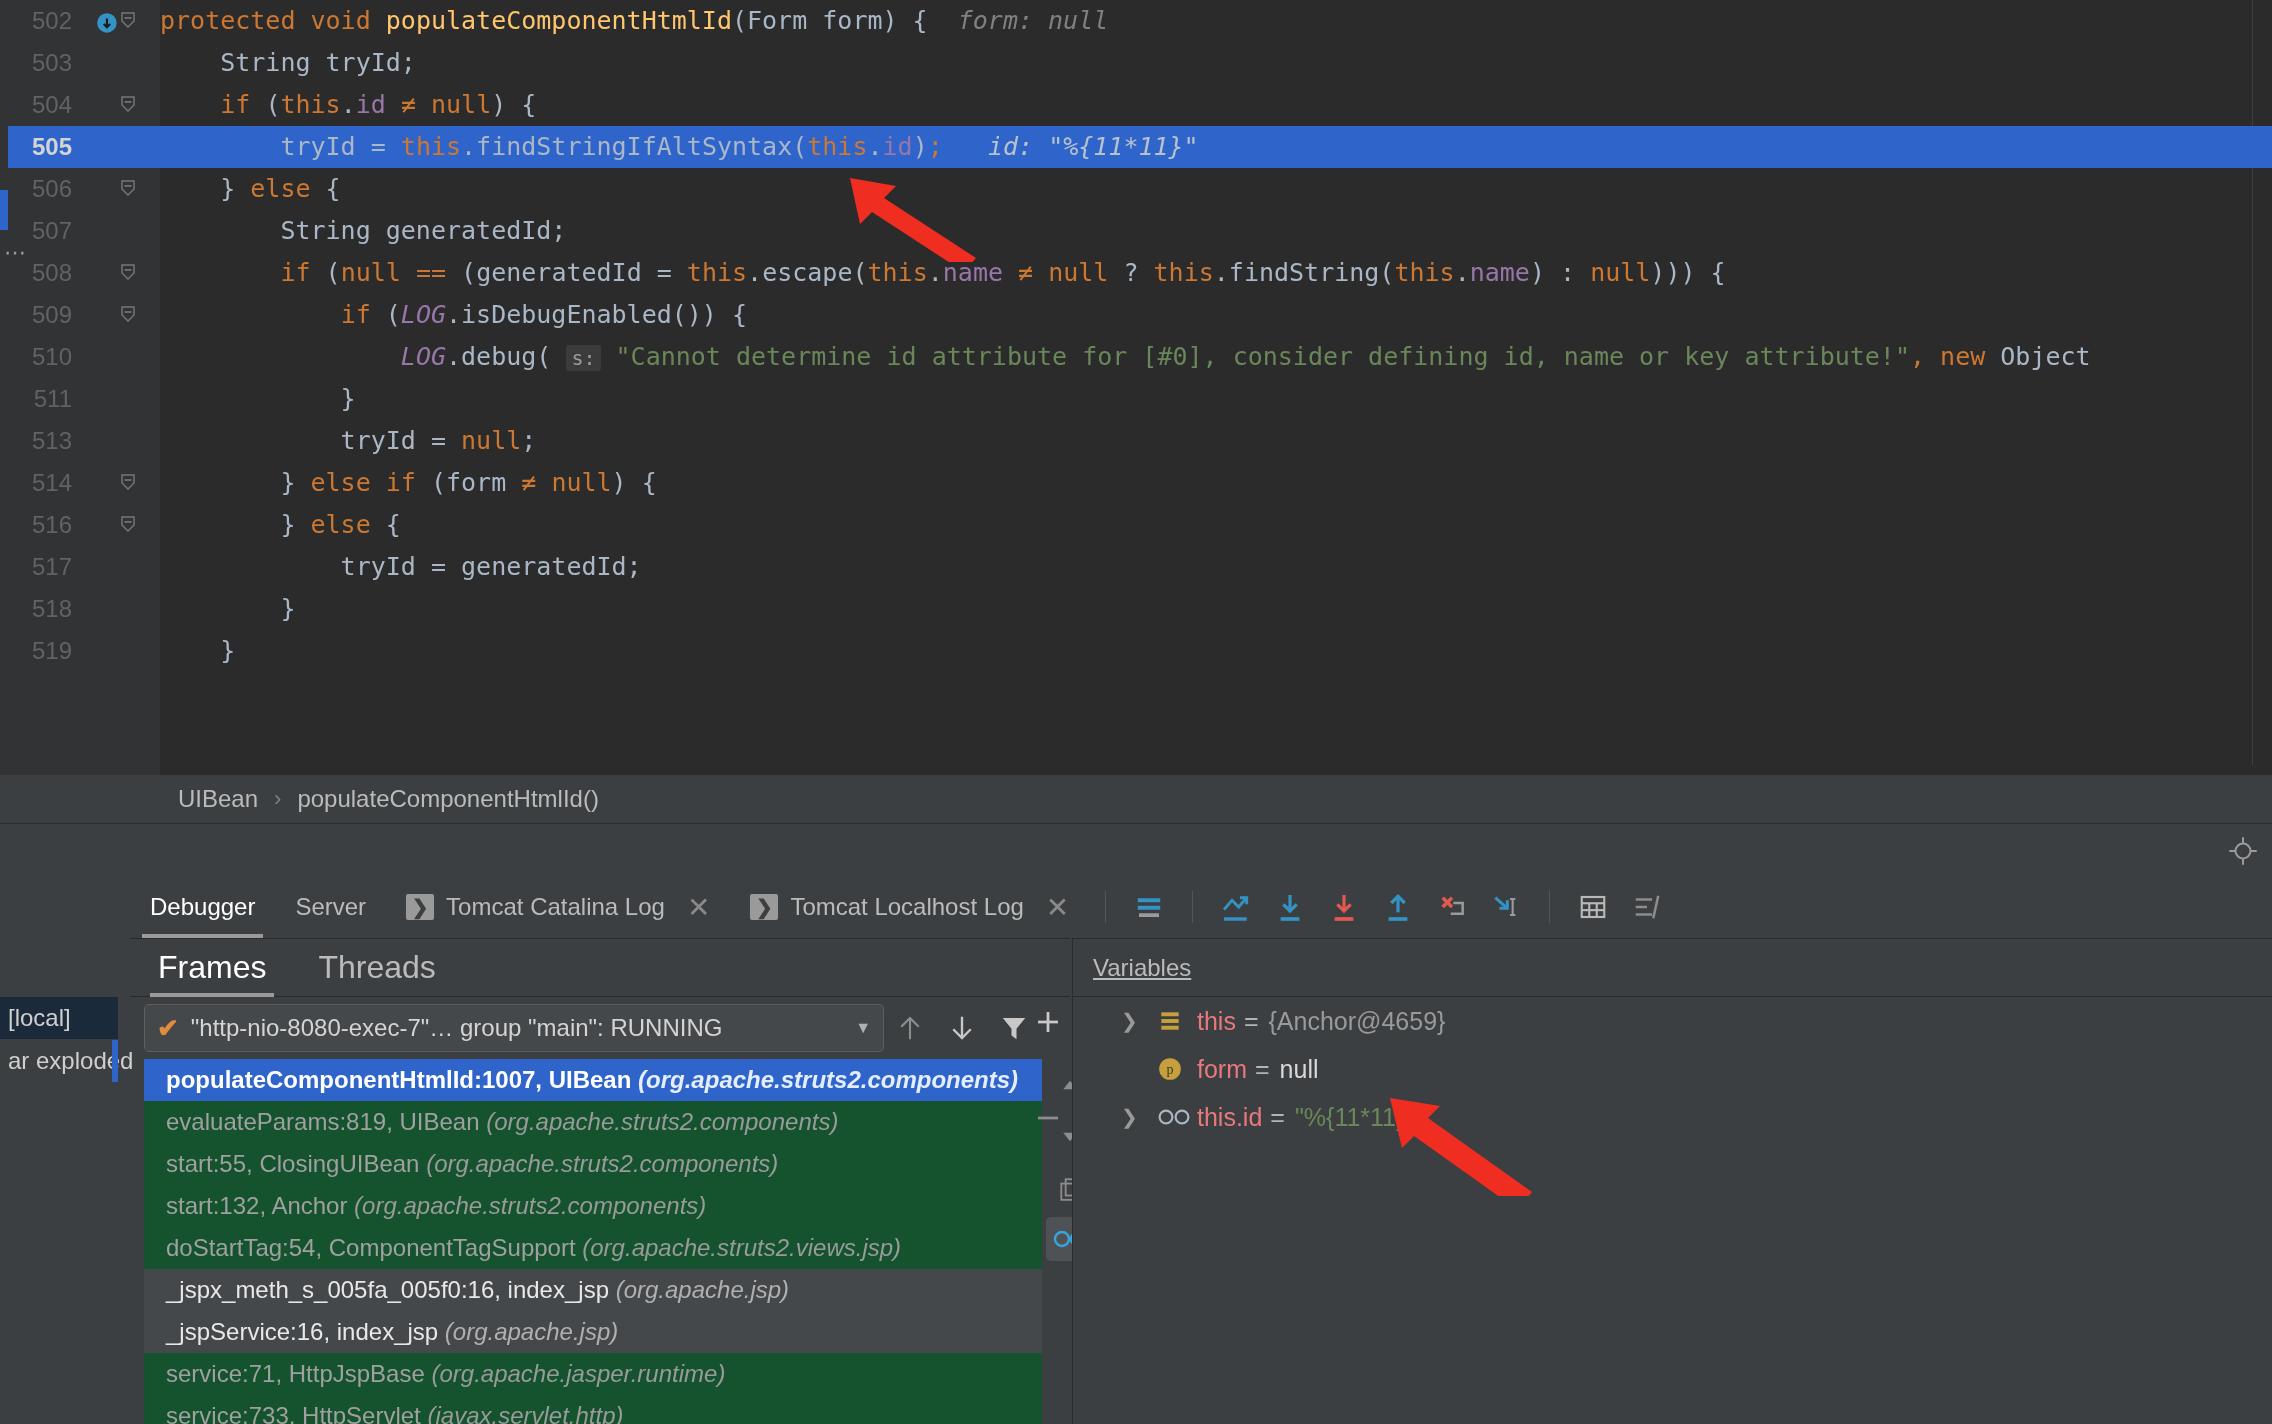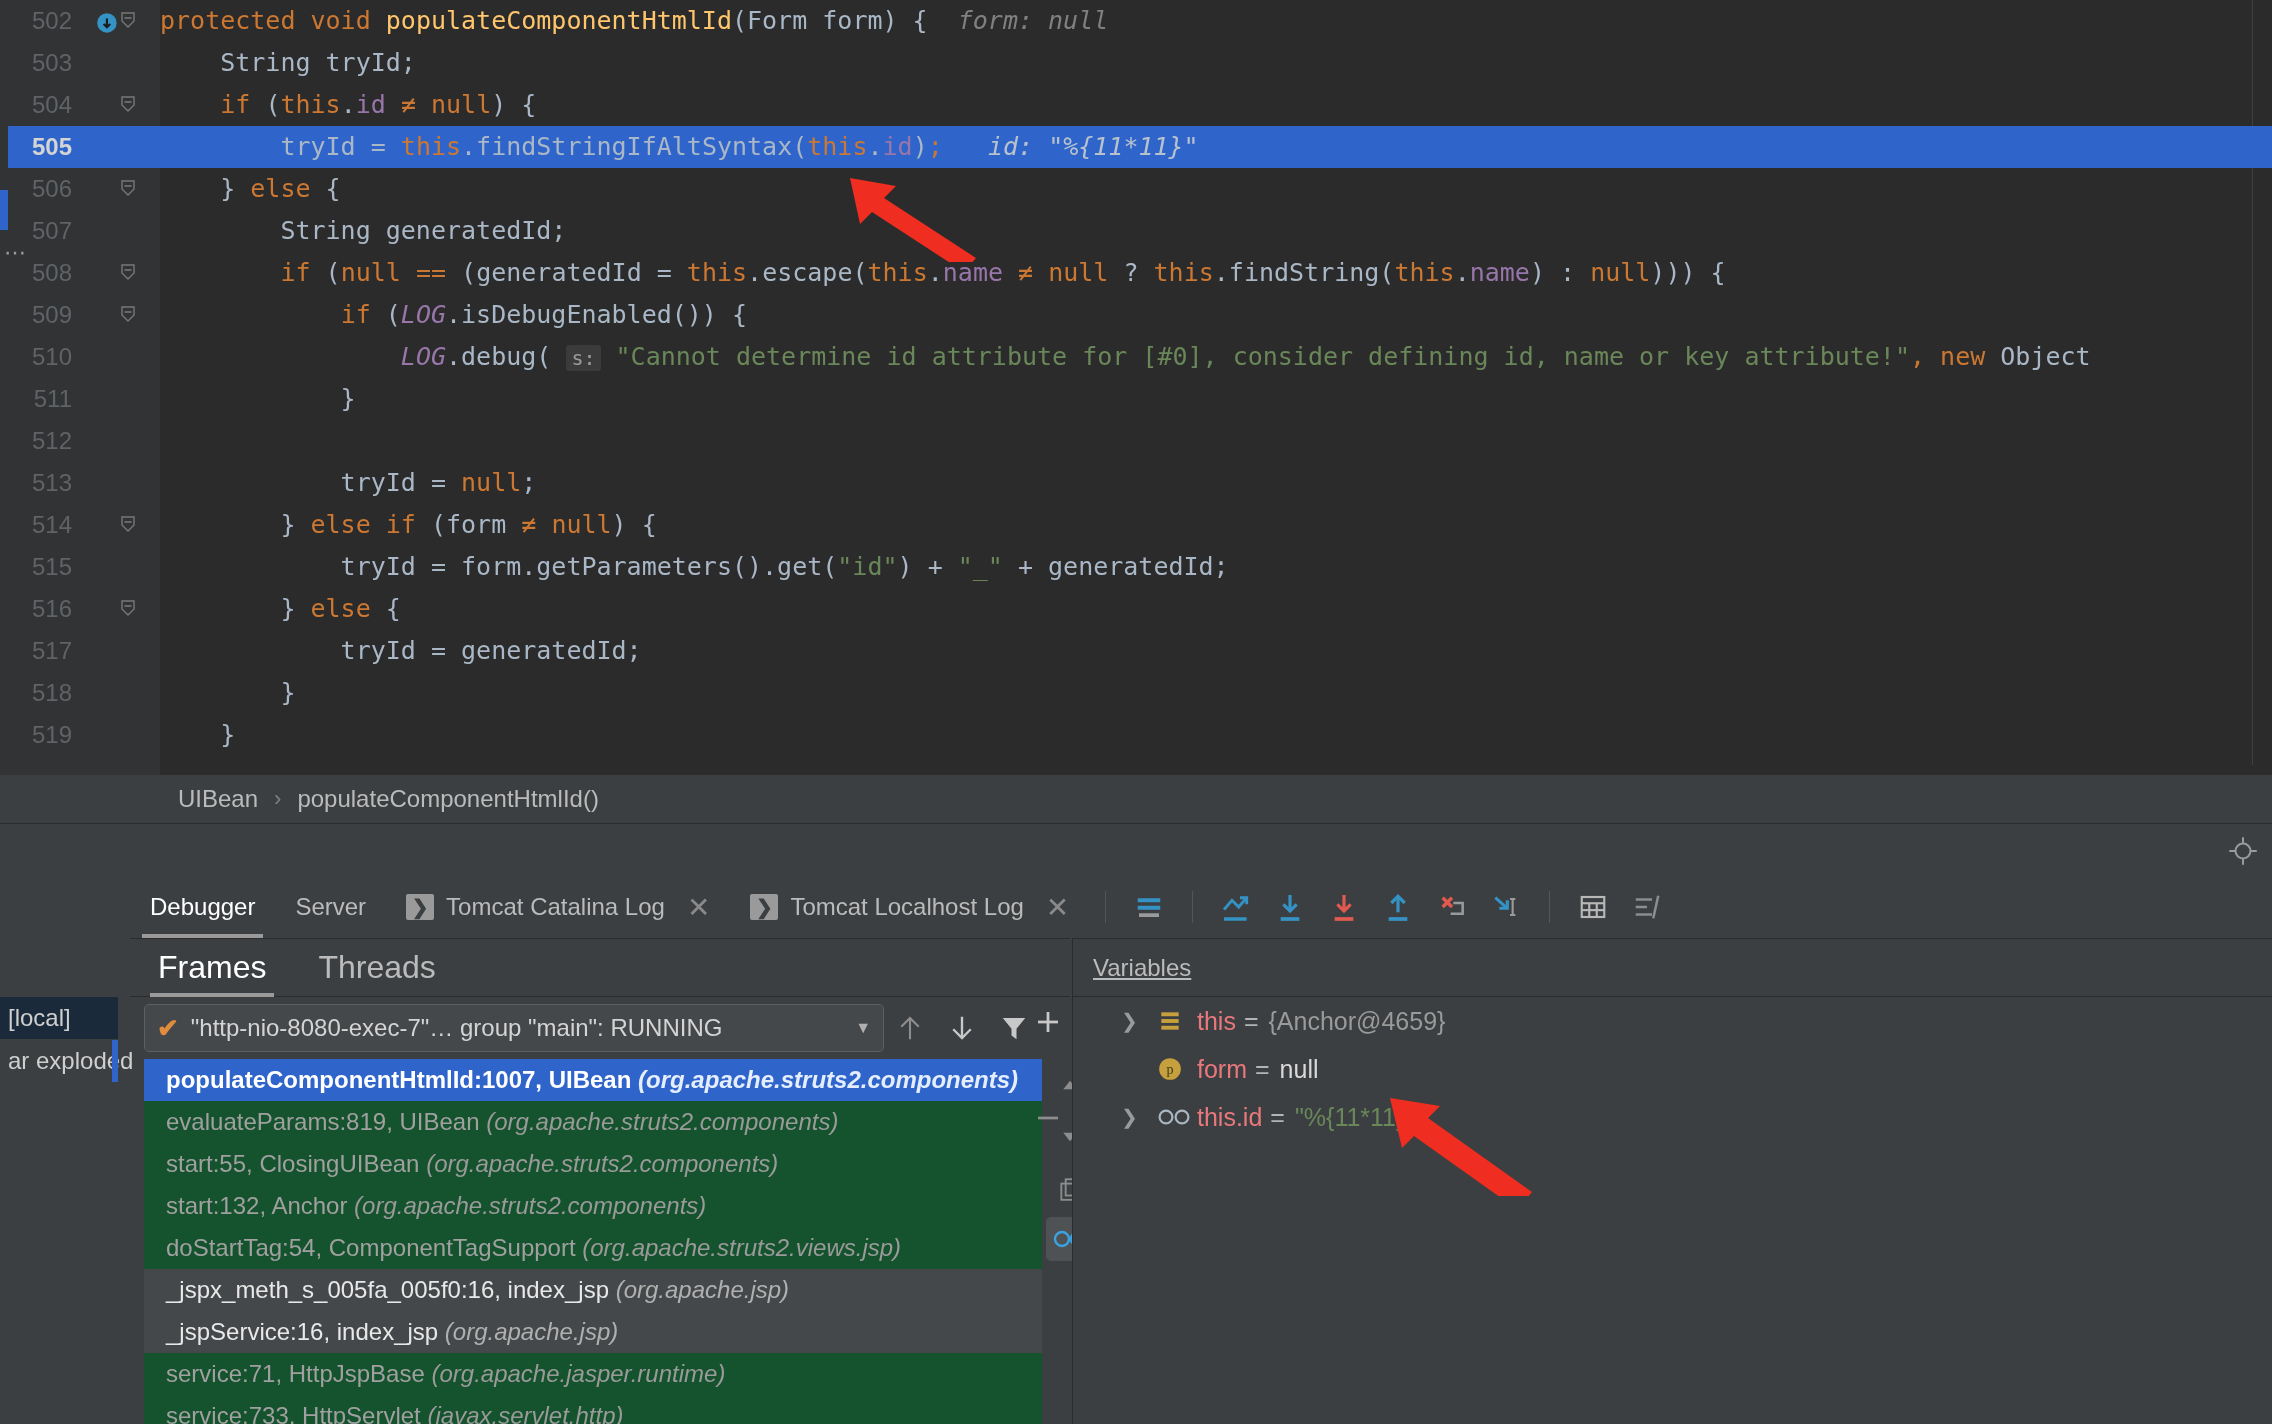--- a/index.html
+++ b/index.html
@@ -265,27 +265,25 @@
       <div class="line"><span class="ln">508</span><span class="fold"><svg width="20" height="20" viewBox="0 0 20 20">
             <path d="M4 2 h12 v8 l-6 6 l-6 -6 Z" fill="none" stroke="#787878" stroke-width="1.4"></path>
             <line x1="6.5" y1="7" x2="13.5" y2="7" stroke="#787878" stroke-width="1.6"></line>
           </svg></span><span class="codetext"><span class="txt">        </span><span class="kw">if</span><span class="txt"> (</span><span class="kw">null</span><span class="txt"> </span><span class="kw">==</span><span class="txt"> (generatedId = </span><span class="kw">this</span><span class="txt">.escape(</span><span class="kw">this</span><span class="txt">.</span><span class="fld">name</span><span class="txt"> </span><span class="kw">≠</span><span class="txt"> </span><span class="kw">null</span><span class="txt"> ? </span><span class="kw">this</span><span class="txt">.findString(</span><span class="kw">this</span><span class="txt">.</span><span class="fld">name</span><span class="txt">) : </span><span class="kw">null</span><span class="txt">))) {</span></span></div>
       <div class="line"><span class="ln">509</span><span class="fold"><svg width="20" height="20" viewBox="0 0 20 20">
             <path d="M4 2 h12 v8 l-6 6 l-6 -6 Z" fill="none" stroke="#787878" stroke-width="1.4"></path>
             <line x1="6.5" y1="7" x2="13.5" y2="7" stroke="#787878" stroke-width="1.6"></line>
           </svg></span><span class="codetext"><span class="txt">            </span><span class="kw">if</span><span class="txt"> (</span><span class="stat">LOG</span><span class="txt">.isDebugEnabled()) {</span></span></div>
       <div class="line"><span class="ln">510</span><span class="codetext"><span class="txt">                </span><span class="stat">LOG</span><span class="txt">.debug( </span><span class="param">s:</span><span class="str"> "Cannot determine id attribute for [#0], consider defining id, name or key attribute!"</span><span class="kw">,</span><span class="txt"> </span><span class="kw">new </span><span class="txt">Object</span></span></div>
       <div class="line"><span class="ln">511</span><span class="codetext"><span class="txt">            }</span></span></div>
-      <div class="line"><span class="ln">512</span><span class="codetext"><span class="txt"></span></span></div>
       <div class="line"><span class="ln">513</span><span class="codetext"><span class="txt">            tryId = </span><span class="kw">null</span><span class="txt">;</span></span></div>
       <div class="line"><span class="ln">514</span><span class="fold"><svg width="20" height="20" viewBox="0 0 20 20">
             <path d="M4 2 h12 v8 l-6 6 l-6 -6 Z" fill="none" stroke="#787878" stroke-width="1.4"></path>
             <line x1="6.5" y1="7" x2="13.5" y2="7" stroke="#787878" stroke-width="1.6"></line>
           </svg></span><span class="codetext"><span class="txt">        } </span><span class="kw">else</span><span class="txt"> </span><span class="kw">if</span><span class="txt"> (form </span><span class="kw">≠</span><span class="txt"> </span><span class="kw">null</span><span class="txt">) {</span></span></div>
-      <div class="line"><span class="ln">515</span><span class="codetext"><span class="txt">            tryId = form.getParameters().get(</span><span class="str">"id"</span><span class="txt">) + </span><span class="str">"_"</span><span class="txt"> + generatedId;</span></span></div>
       <div class="line"><span class="ln">516</span><span class="fold"><svg width="20" height="20" viewBox="0 0 20 20">
             <path d="M4 2 h12 v8 l-6 6 l-6 -6 Z" fill="none" stroke="#787878" stroke-width="1.4"></path>
             <line x1="6.5" y1="7" x2="13.5" y2="7" stroke="#787878" stroke-width="1.6"></line>
           </svg></span><span class="codetext"><span class="txt">        } </span><span class="kw">else</span><span class="txt"> {</span></span></div>
       <div class="line"><span class="ln">517</span><span class="codetext"><span class="txt">            tryId = generatedId;</span></span></div>
       <div class="line"><span class="ln">518</span><span class="codetext"><span class="txt">        }</span></span></div>
       <div class="line"><span class="ln">519</span><span class="codetext"><span class="txt">    }</span></span></div>
     </div>
 </div>
 

